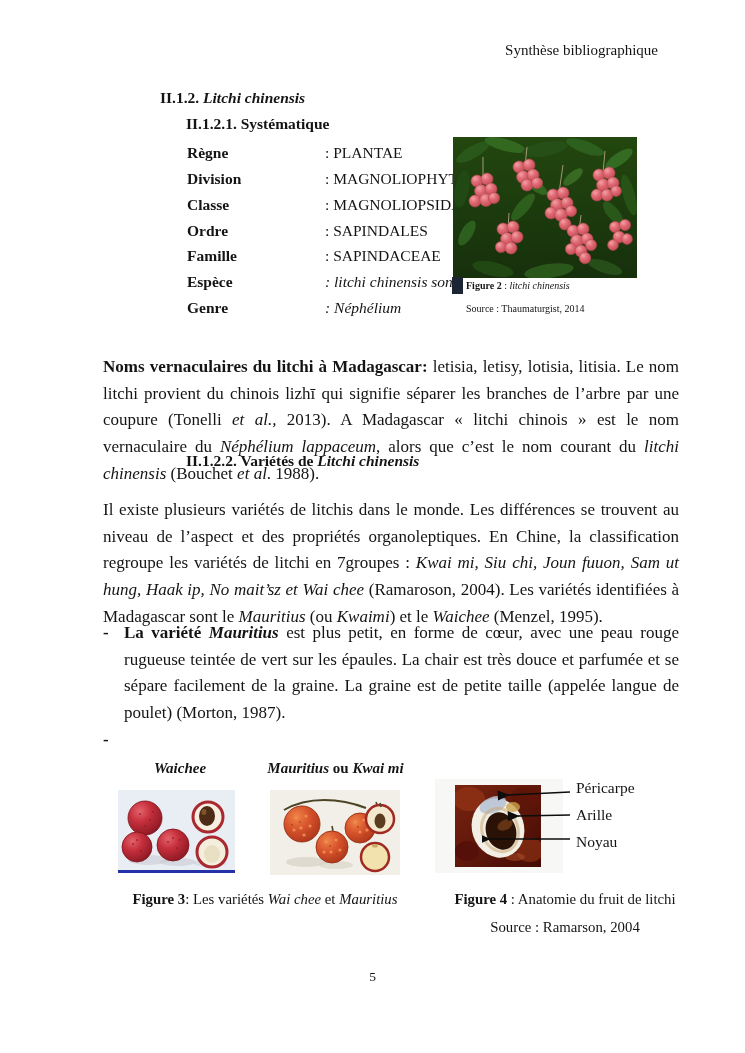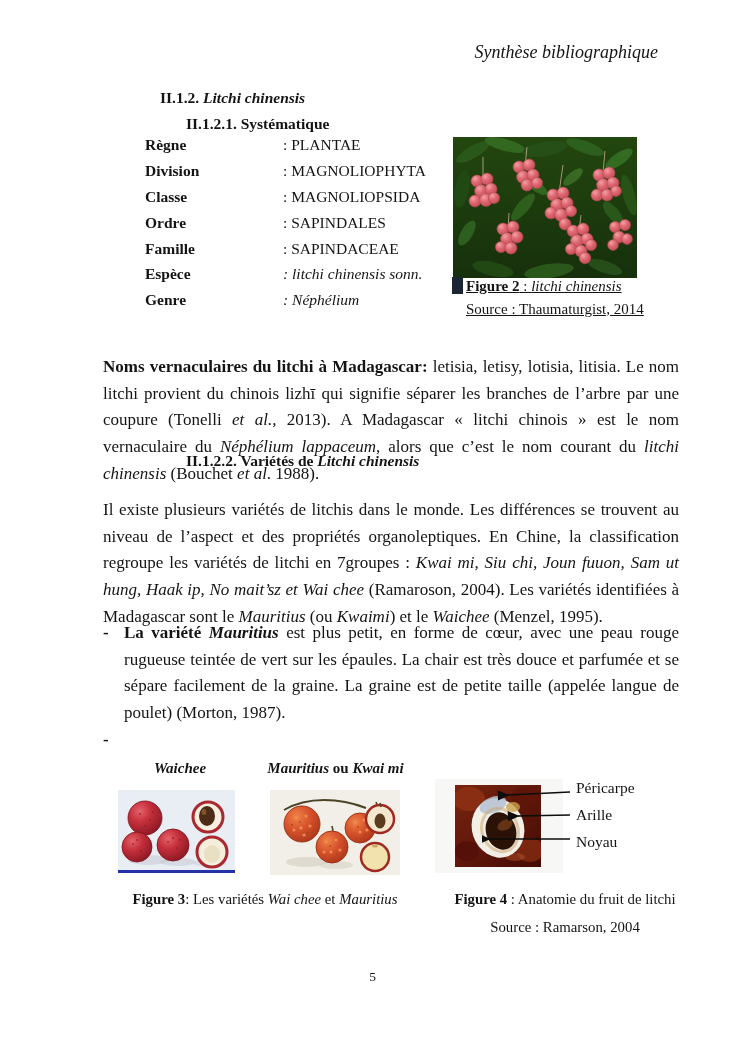--- a/index.html
+++ b/index.html
@@ -1,42 +1,42 @@
 <!DOCTYPE html>
 <html><head>
 <meta charset="utf-8">
 <style>
   html,body{margin:0;padding:0;}
   body{
     width:745px;height:1053px;position:relative;background:#ffffff;
     font-family:"Liberation Serif", serif;color:#141414;overflow:hidden;
   }
   .abs{position:absolute;}
-  .running-head{right:87px;top:42px;font-style:italic;font-size:18px;}
+  .running-head{right:87px;top:42px;font-size:15px;}
   .h{font-weight:bold;font-size:15.5px;white-space:nowrap;text-align:right;}
   .h1{left:160px;top:89px;}
   .h2{left:186px;top:115px;}
   .h3{left:186px;top:452px;}
   .it{font-style:italic;}
   .tax{left:145px;top:136px;font-size:15.5px;}
-  .taxrow{display:flex;height:25.9px;align-items:flex-start;}
+  .taxrow{display:flex;height:25.9px;align-items:flex-end;margin-left:42px;}
   .taxlabel{font-weight:bold;width:138px;}
   .para{
     left:85px;width:576px;margin:18px;font-size:17px;line-height:26.7px;
     text-align:justify;
   }
   .p1{top:336px;}
   .p2{top:479px;}
   .bullets{top:602px;}
   .bullet{padding-left:21px;text-indent:-21px;margin:0;}
   .marker{display:inline-block;width:21px;font-weight:bold;text-indent:0;}
   .dashline{margin:0;font-weight:bold;}
   .fig2-photo{left:453px;top:137px;}
   .fig2-square{left:452px;top:277px;width:11px;height:17px;background:#1c2533;}
-  .fig2-cap{left:466px;top:275px;font-size:15px;line-height:22.5px;text-decoration:underline;}
+  .fig2-cap{left:466px;top:275px;font-size:10px;line-height:22.5px;}
   .varlabel{top:760px;text-align:center;font-weight:bold;font-style:italic;font-size:15px;}
   .varlabel .rm{font-style:normal;}
   .lab-waichee{left:125px;width:110px;}
   .lab-mauritius{left:263px;width:145px;}
   .photo3a{left:118px;top:790px;}
   .photo3b{left:270px;top:790px;}
   .fig4-matte{left:435px;top:779px;width:128px;height:94px;background:#f7f7f5;}
   .fig4-photo{left:455px;top:785px;}
   .fig4-arrows{left:482px;top:786px;}
   .annot{left:576px;font-size:15.5px;}

